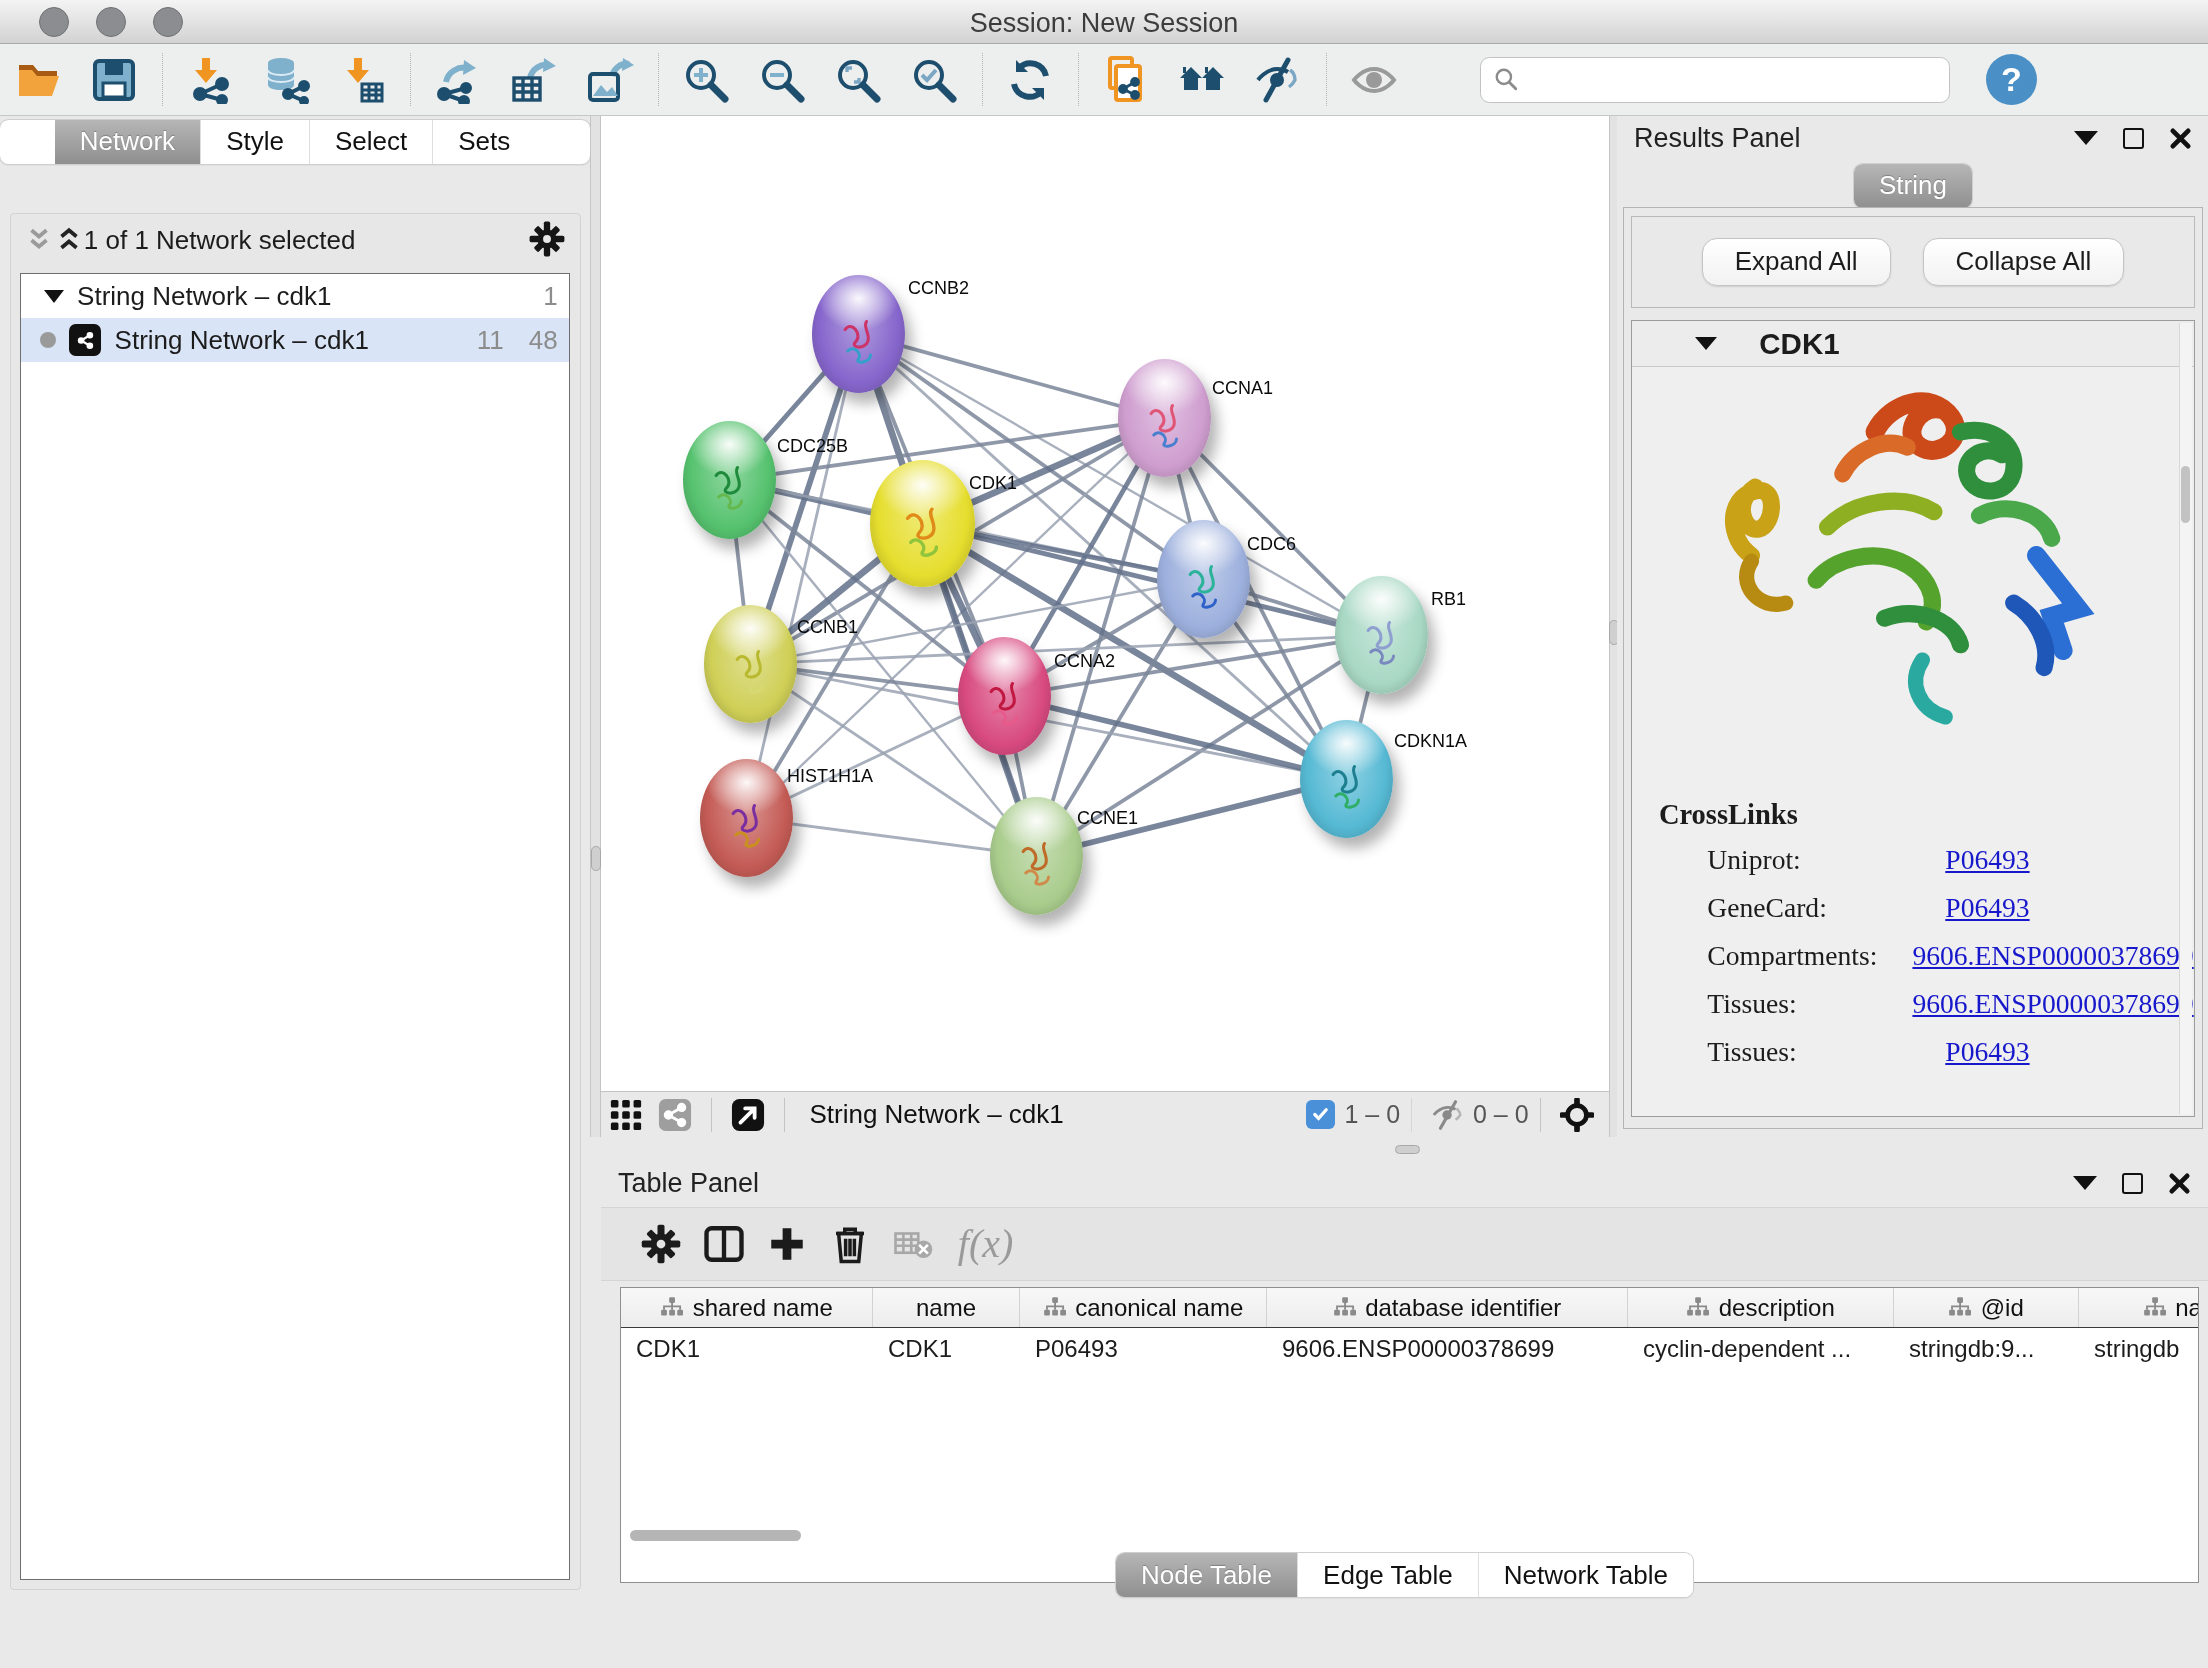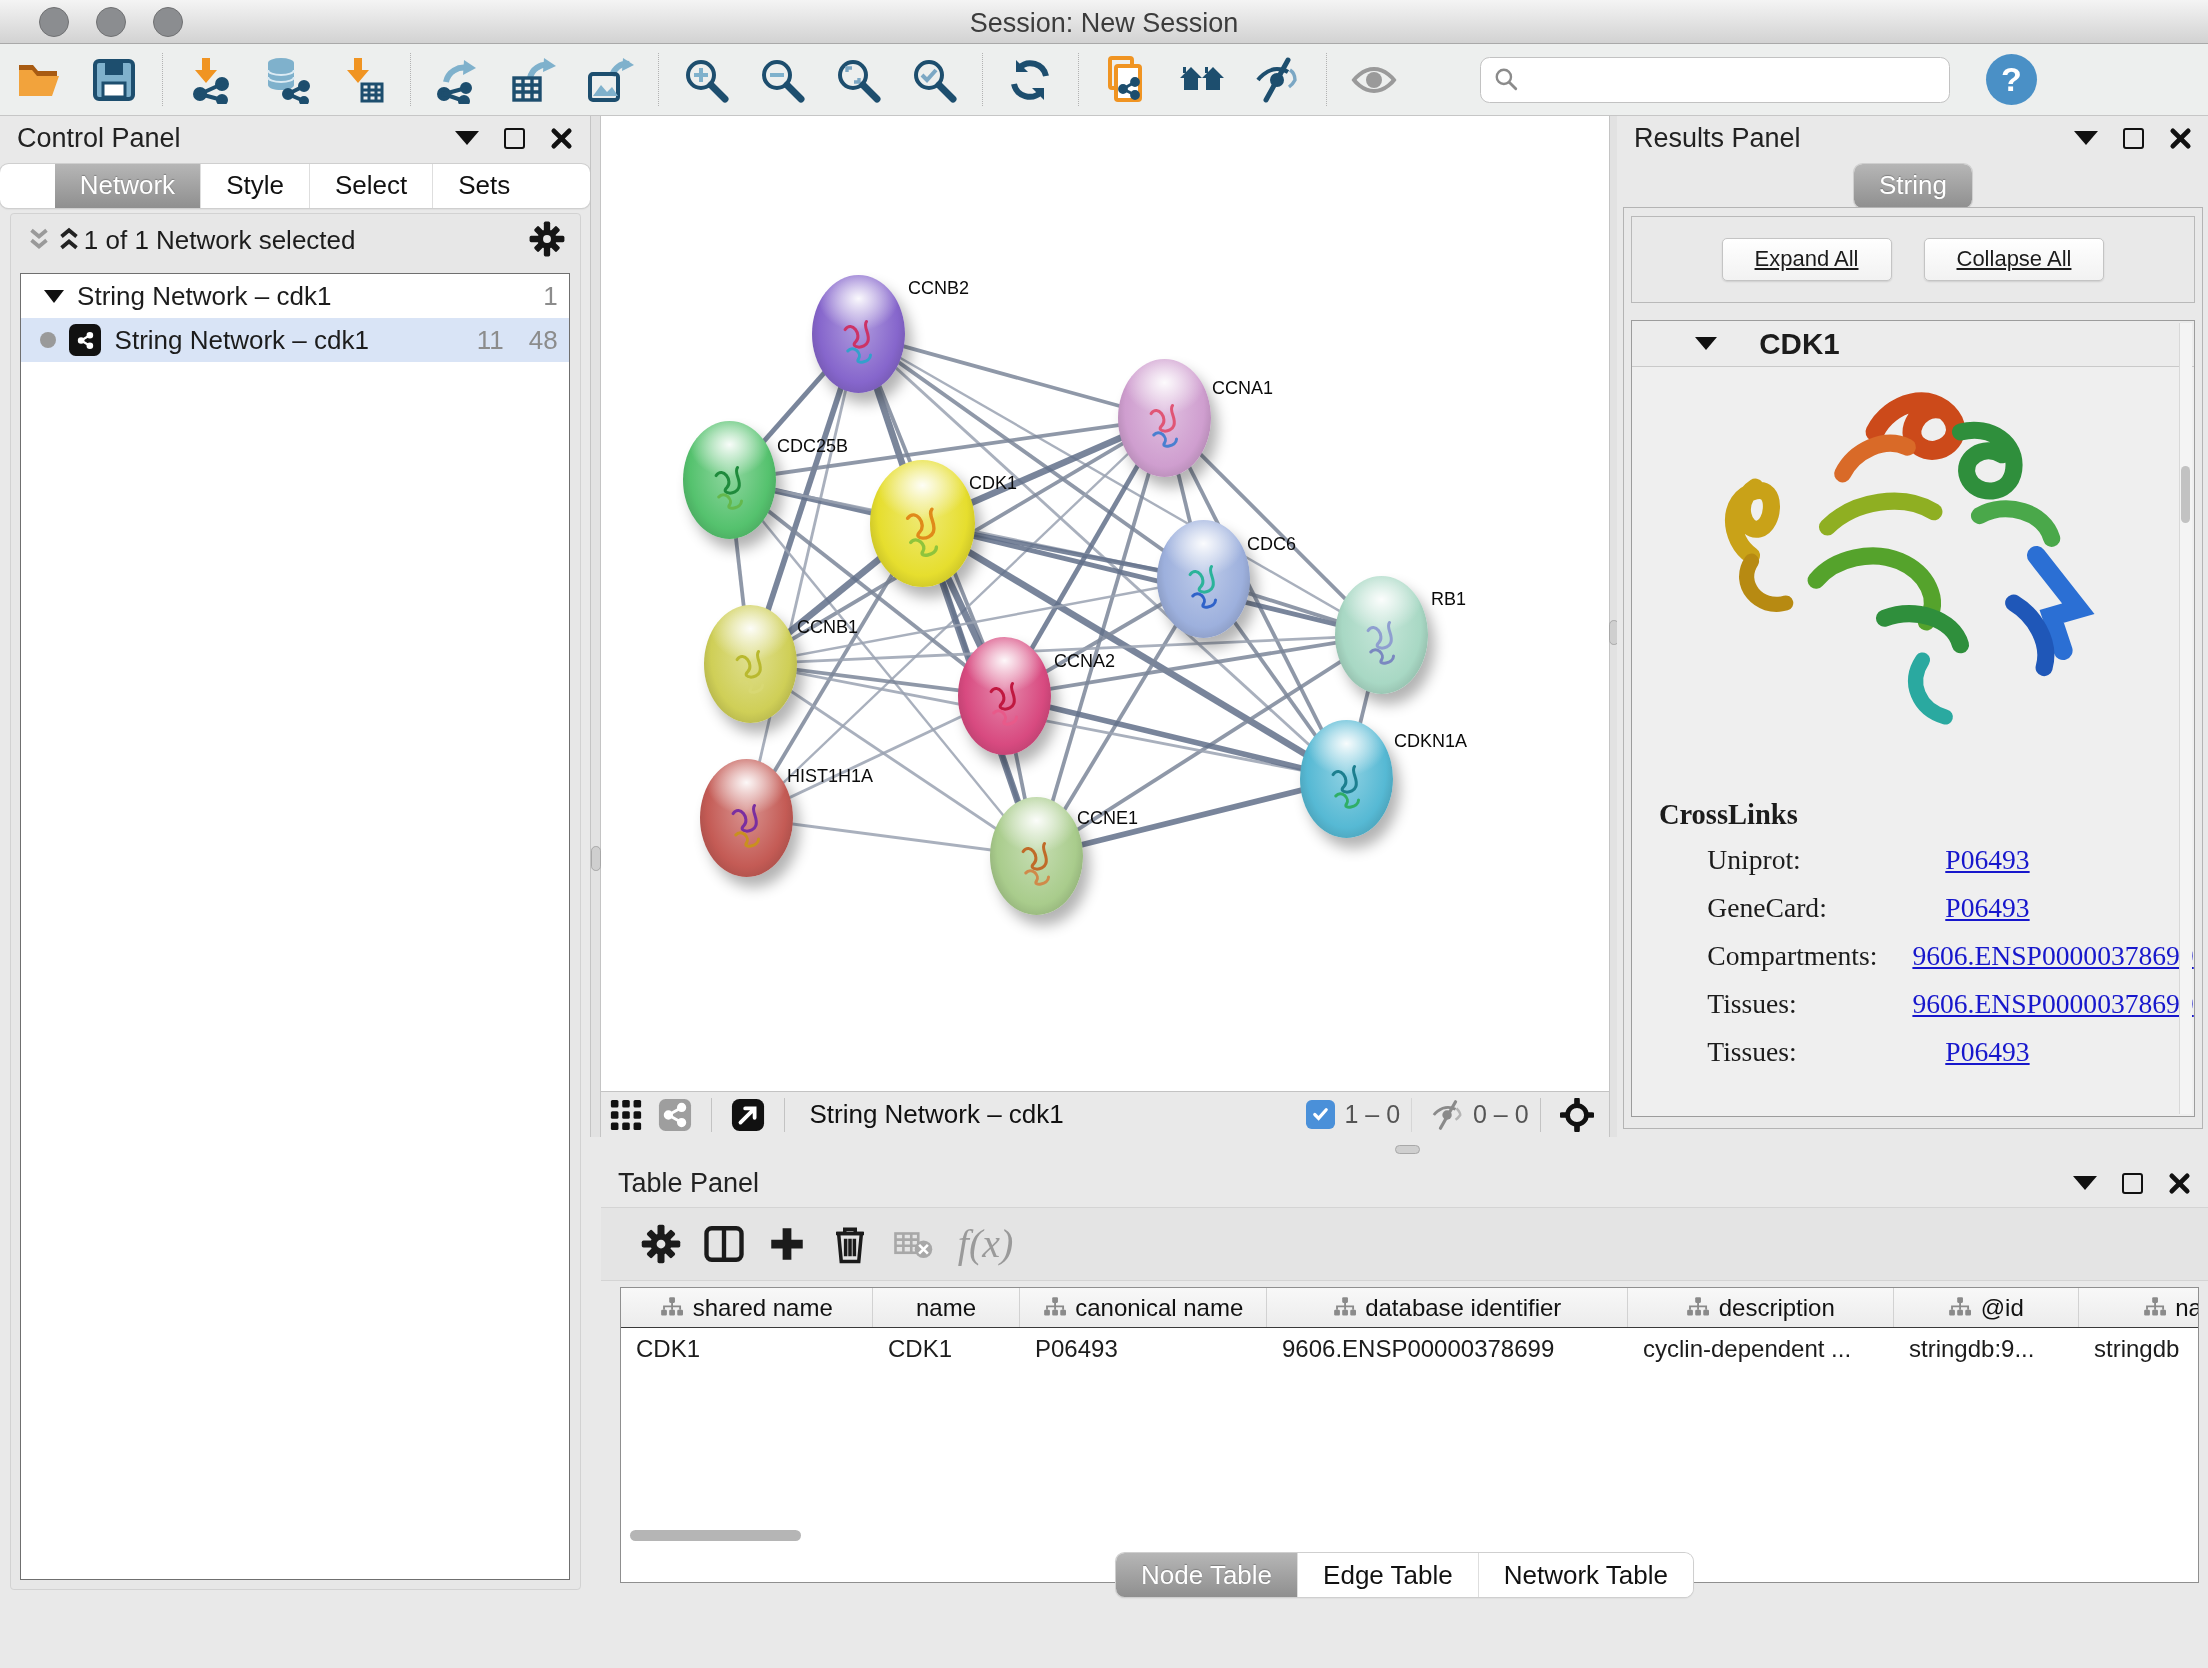--- a/index.html
+++ b/index.html
@@ -80,22 +80,22 @@
   .nb-sep{width:0;height:34px;border-left:1px solid #c3c3c3;margin:0 11.4px;}
   .netname{flex:1;color:#111;font-size:26px;margin-left:13.3px;white-space:nowrap;overflow:hidden;}
   .chk{width:28.5px;height:28.5px;border-radius:5.7px;background:#4a90d9;display:flex;align-items:center;justify-content:center;margin-right:9.5px;}
   .chk svg{width:19px;height:19px;}
 
   
   .rpanel{position:absolute;left:1617px;top:116px;width:592px;height:1021px;background:#e9e9e9;}
   .rtab{display:flex;justify-content:center;margin-top:3.8px;}
   .rbox{position:absolute;left:5.7px;right:5.7px;top:91px;bottom:7.6px;border:1px solid #b4b4b4;background:#e9e9e9;}
   .btnrow{border:1px solid #b9b9b9;margin:7.6px;padding:21px 0;display:flex;justify-content:center;gap:32px;background:#e9e9e9;}
-  .btn{background:linear-gradient(#ffffff,#f2f2f2);border:1px solid #c4c4c4;border-radius:5px;
-    font-size:22px;padding:7.6px 32px;box-shadow:0 1px 1.9px rgba(0,0,0,.12);white-space:nowrap;text-decoration:underline;}
+  .btn{background:linear-gradient(#ffffff,#f2f2f2);border:1px solid #c4c4c4;border-radius:15px;
+    font-size:26px;padding:7.6px 32px;box-shadow:0 1px 1.9px rgba(0,0,0,.12);white-space:nowrap;}
   .cdkbox{position:absolute;left:7.6px;right:7.6px;top:112px;bottom:11.4px;border:1px solid #9c9c9c;background:#efefef;overflow:hidden;}
   .cdkhead{height:46px;display:flex;align-items:center;border-bottom:1px solid #c9c9c9;background:#ececec;}
   .cdkhead .tri-down{margin:0 42px 0 63px;border-left-width:11.4px;border-right-width:11.4px;border-top-width:13.3px;}
   .cdkhead .nm{font-size:29.5px;font-weight:bold;}
   .cdesc{font-size:26px;padding:13.3px 0 5.7px 34px;}
   .pimg{display:block;margin:7.6px auto 0 auto;}
   .xlinks{font-family:"Liberation Serif",serif;font-size:27.6px;padding-left:38px;margin-top:25px;}
   .xlinks .xtitle{font-weight:bold;font-size:28.5px;margin-bottom:13.3px;margin-left:-11.4px;}
   .xrow{display:flex;margin-bottom:16px;margin-left:37px;}
   .xrow .xl{width:238px;}
@@ -304,35 +304,20 @@
     <div class="searchbox">
       <svg viewBox="0 0 24 24">
           <circle cx="10" cy="10" r="6" fill="none" stroke="#8b8b8b" stroke-width="2"></circle>
           <path d="M14.5 14.5L20 20" stroke="#8b8b8b" stroke-width="2.4" stroke-linecap="round"></path>
         </svg>
     </div>
     <span class="helpbtn">?</span>
   </div>
 
   <div class="cpanel">
-    <div class="phead">
-      <span>Control Panel</span>
-      <span class="sp"></span>
-      <span class="ph-ic">
-          <span class="tri-down"></span>
-        </span>
-      <span class="ph-ic">
-          <span class="sq"></span>
-        </span>
-      <span class="ph-ic xx">
-          <svg viewBox="0 0 24 24">
-            <path d="M4 4L20 20M20 4L4 20" stroke="#111" stroke-width="5" stroke-linecap="round"></path>
-          </svg>
-        </span>
-    </div>
     <div class="cp-tabs seg">
       <span class="tab sel">Network</span>
       <span class="tab">Style</span>
       <span class="tab">Select</span>
       <span class="tab">Sets</span>
     </div>
     <div class="cp-sub">
       <div class="cp-row">
         <span class="chev"><svg viewBox="0 0 24 24">
               <path d="M6 5l6 5 6-5M6 13l6 5 6-5" stroke="#9a9a9a" stroke-width="3" fill="none"></path>

